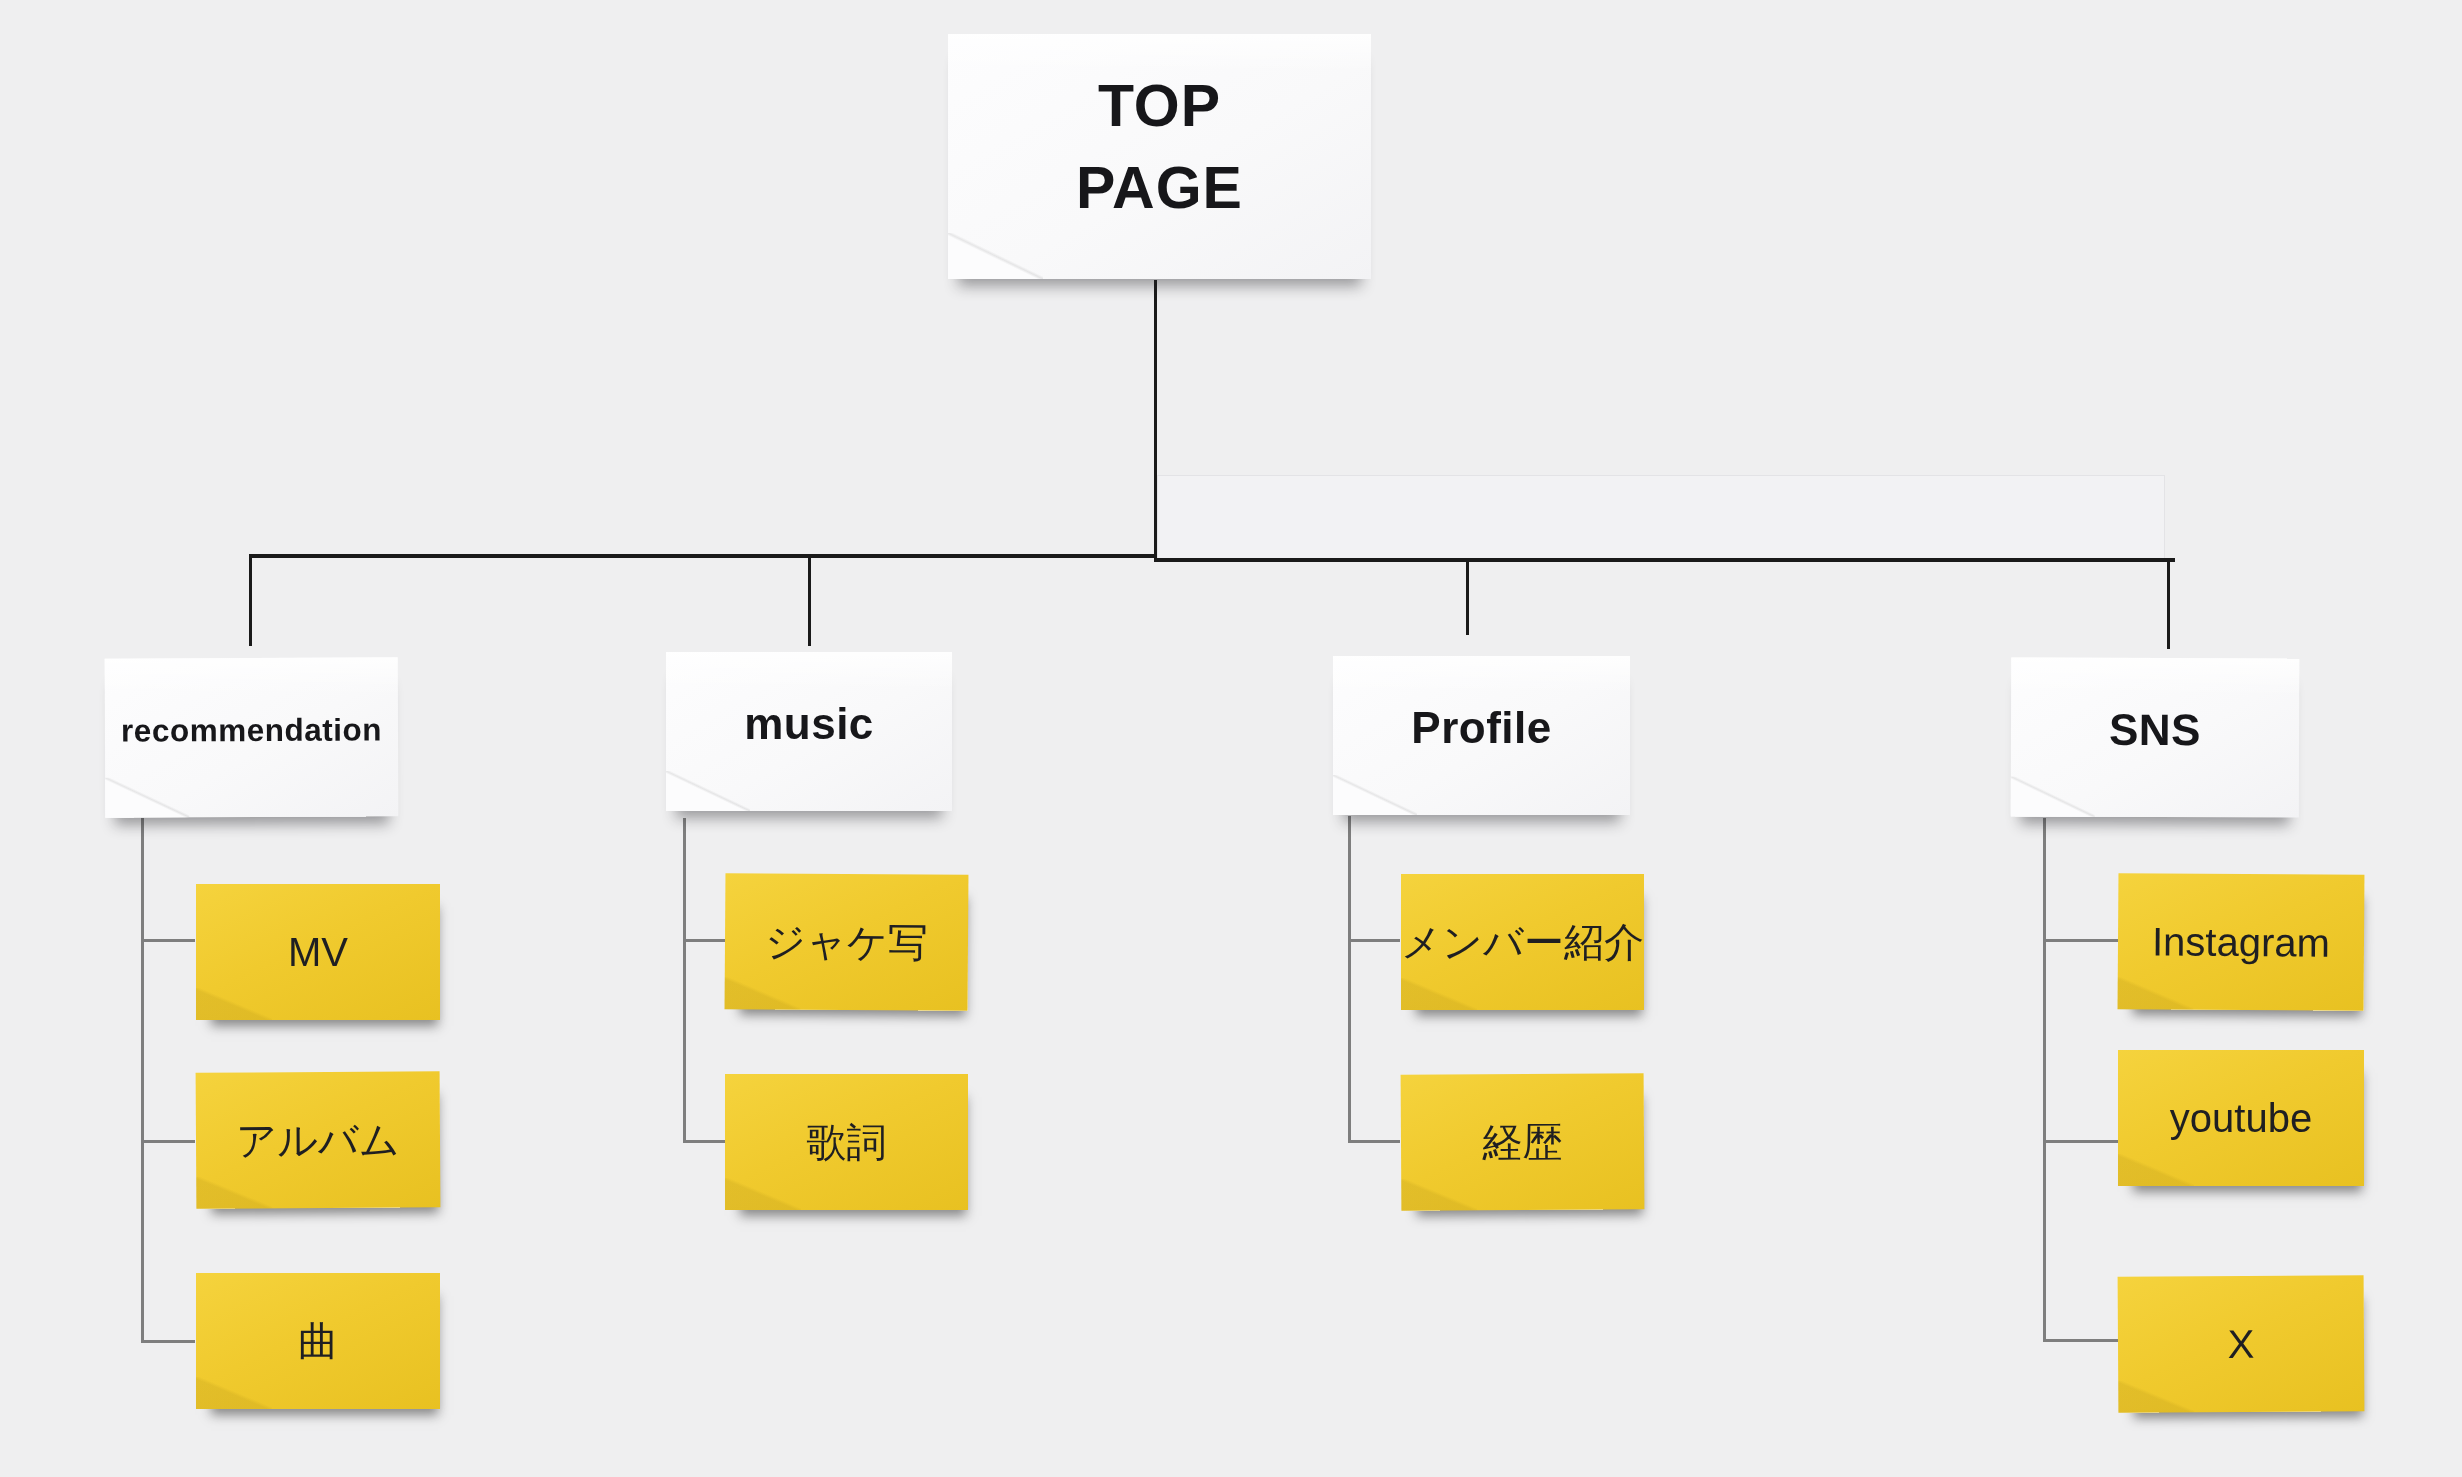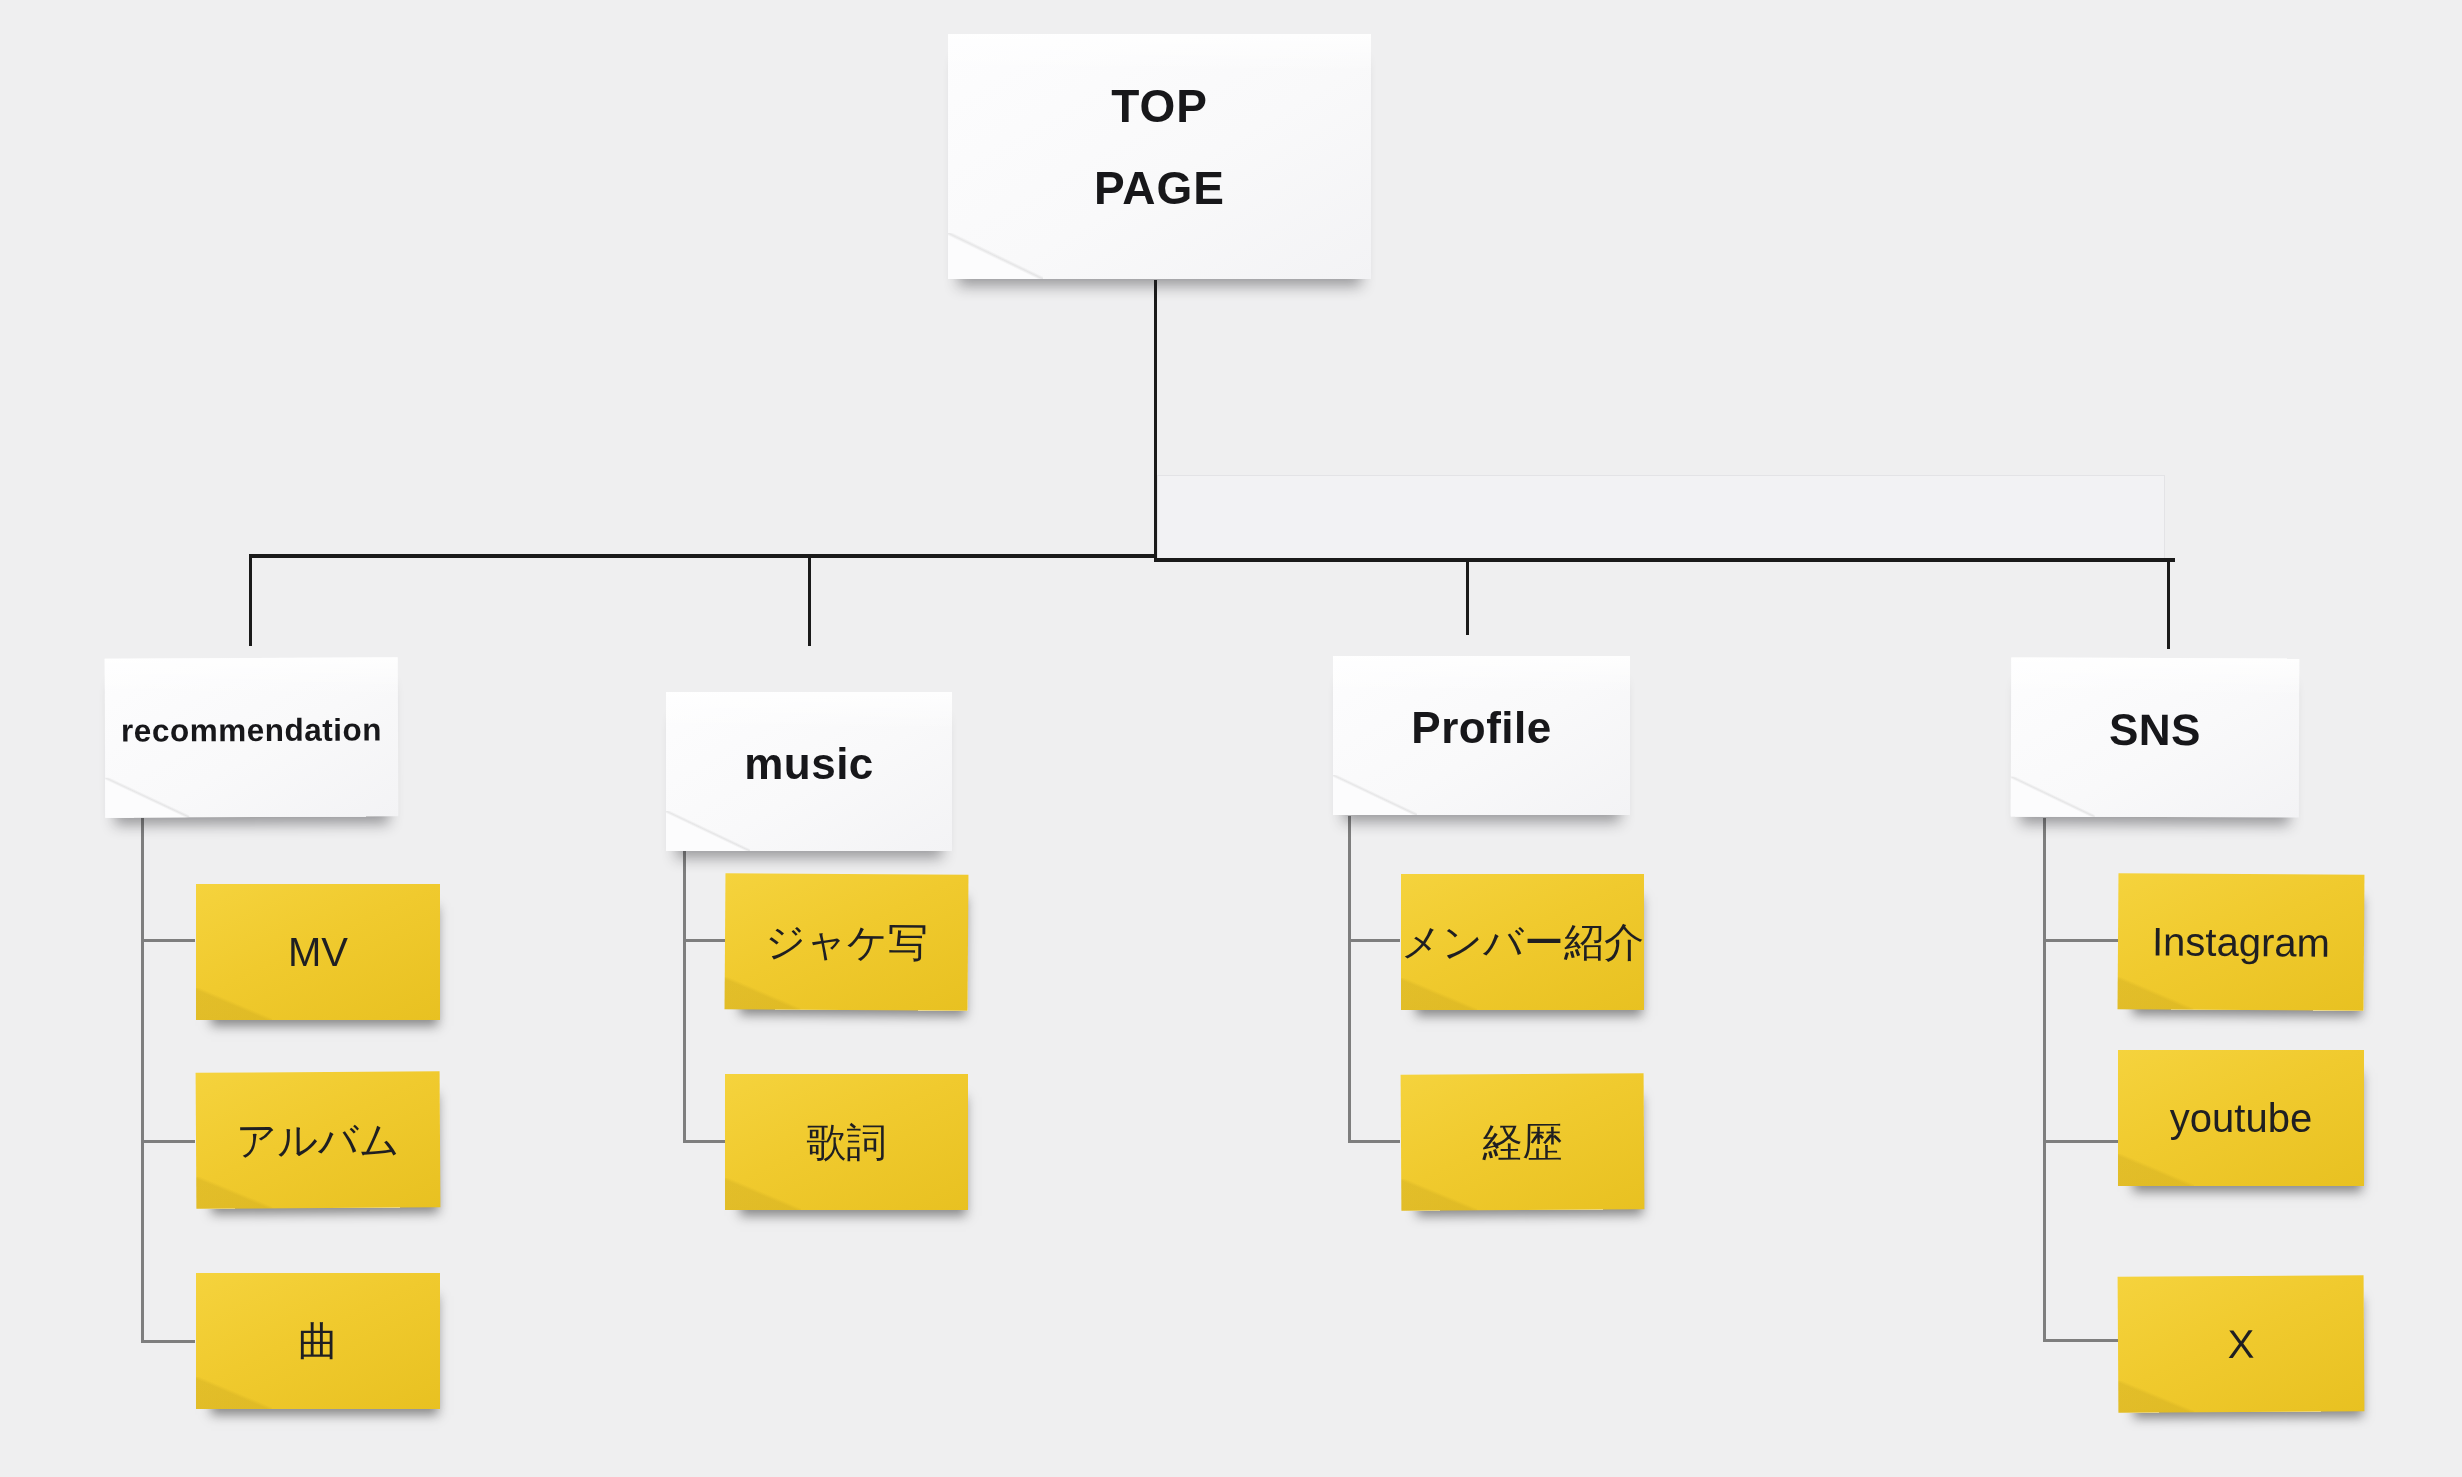--- a/index.html
+++ b/index.html
@@ -39,25 +39,25 @@
     pointer-events:none;
   }
   .card::after{ 
     content:"";position:absolute;left:0;bottom:0;width:84px;height:40px;
     background:linear-gradient(to top right,#fcfcfd 47%,rgba(0,0,0,.08) 50%,rgba(0,0,0,0) 53%);
     pointer-events:none;
   }
   .card-label{font-weight:700;color:#17171a;text-align:center;letter-spacing:0.5px;line-height:1.1}
   .root-card{left:948px;top:34px;width:423px;height:245px;padding-bottom:19px}
   .root-card::after{width:95px;height:46px}
-  .root-label{font-size:46px;line-height:82px;letter-spacing:1px}
+  .root-label{font-size:59px;line-height:82px;letter-spacing:1px}
   .root-label span{display:block}
   .card-rec{left:105px;top:658px;width:293px;transform:rotate(-.25deg)}
   .card-rec .card-label{font-size:31.5px}
-  .card-music{left:666px;top:692px;width:286px}
+  .card-music{left:666px;top:652px;width:286px}
   .card-profile{left:1333px;top:656px;width:297px}
   .card-sns{left:2011px;top:658px;width:288px;transform:rotate(.2deg)}
   .card-music .card-label,.card-profile .card-label,.card-sns .card-label{font-size:44px}
 
   
   .note{
     position:absolute;height:136px;box-sizing:border-box;
     background:linear-gradient(155deg,#f5d33d 0%,var(--note-yellow,#f0ca2e) 45%,#e8c121 100%);
     box-shadow:6.7px 14.3px 10.5px -8.6px rgba(35,35,35,.5);
     display:flex;align-items:center;justify-content:center;

